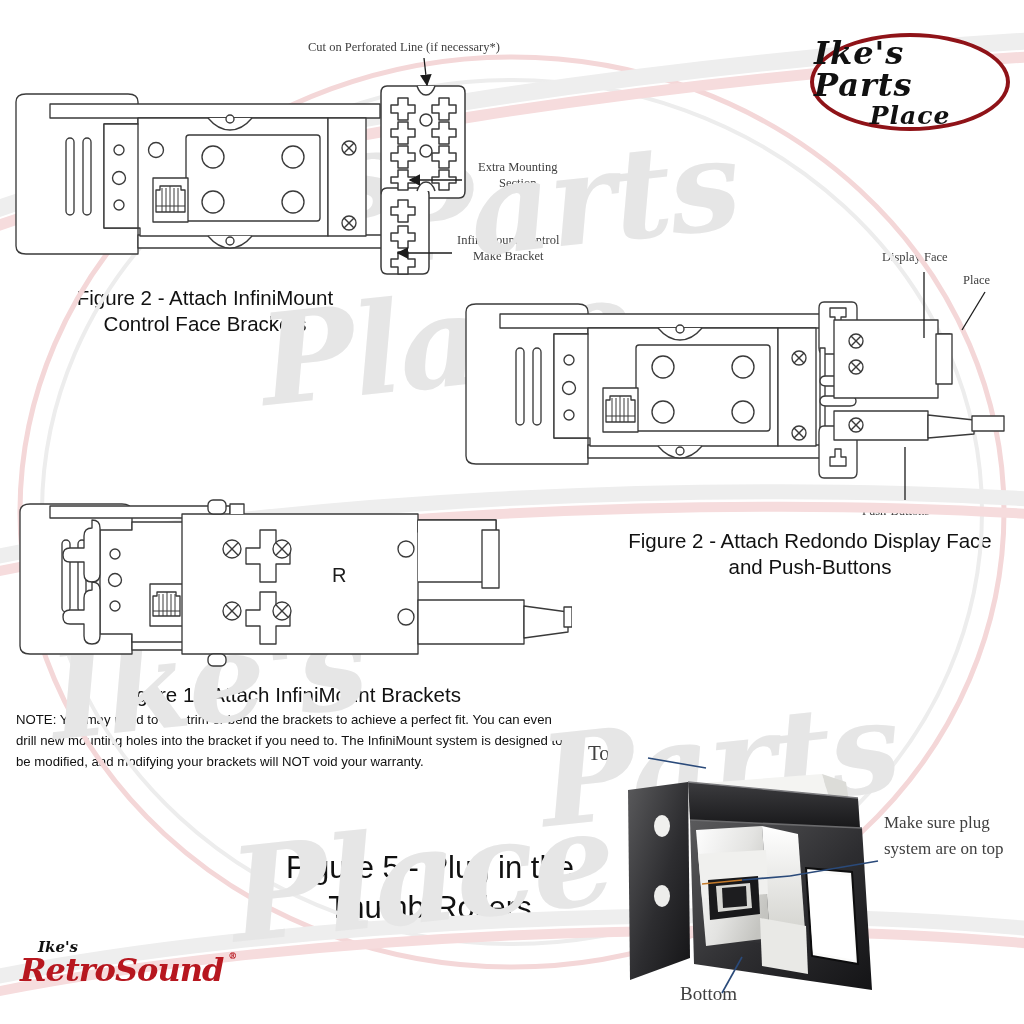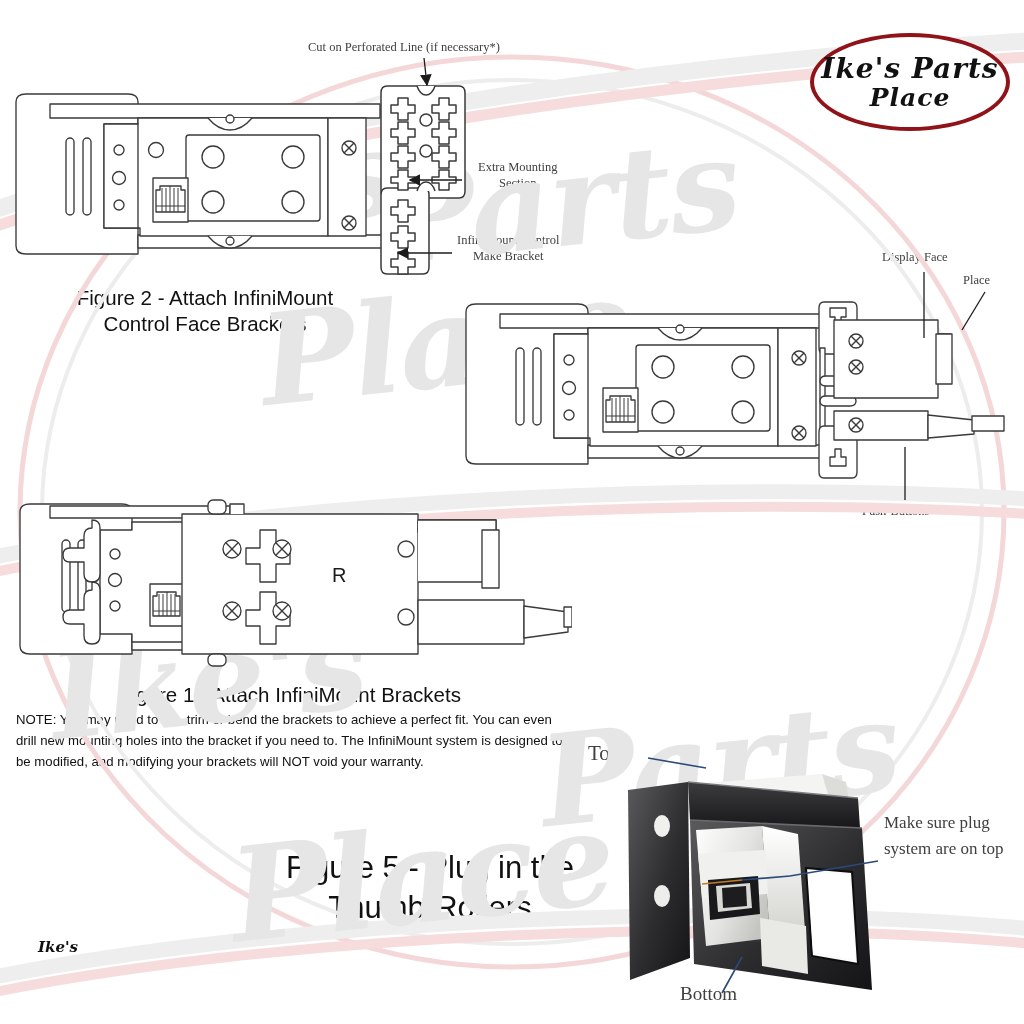--- a/index.html
+++ b/index.html
@@ -70,21 +70,21 @@
     border:4px solid #8f1318;
     border-radius:50%;
     background:#ffffff;
     box-sizing:border-box;
     display:flex;flex-direction:column;
     align-items:center;justify-content:center;
   }
   .logo-l1{
     font-family:"DejaVu Serif", serif;
     font-style:italic;font-weight:700;
-    font-size:28px;color:#111;letter-spacing:1px;line-height:1;
+    font-size:32px;color:#111;letter-spacing:1px;line-height:1;
     margin-bottom:2px;
   }
   .logo-l2{
     font-family:"DejaVu Serif", serif;
     font-style:italic;font-weight:700;
     font-size:25px;color:#111;letter-spacing:1px;line-height:1;
   }
 
   
   .rs{position:absolute;z-index:8;}
@@ -317,20 +317,22 @@
           <circle cx="398" cy="137" r="7"></circle>
           <line x1="393" y1="132" x2="403" y2="142"></line>
           <line x1="403" y1="132" x2="393" y2="142"></line>
         </g>
     </g>
   </svg>
 
   <div class="lbl lbl-sm" style="left:882px;top:250px;">Display Face</div>
   <div class="lbl lbl-sm" style="left:963px;top:273px;">Place</div>
   <div class="lbl lbl-sm" style="left:862px;top:504px;">Push-Buttons</div>
+  <div class="cap" style="left:600px;top:528px;width:420px;">Figure 2 - Attach Redondo Display Face
+and Push-Buttons</div>
 
   <svg class="dg" style="left:12px;top:492px;" width="560" height="178" viewBox="0 0 560 178">
     <g fill="#ffffff" stroke="#3a3a3a" stroke-width="1.35" stroke-linejoin="round">
       <path d="M8 20 L8 154 Q8 162 18 162 L120 162 L120 20 Q120 12 110 12 L18 12 Q8 12 8 20 Z"></path>
       <rect x="38" y="14" width="180" height="12"></rect>
       <rect x="120" y="146" width="130" height="12"></rect>
       <path d="M88 38 L120 38 L120 30 L180 30 L180 150 L120 150 L120 142 L88 142 Z"></path>
       <rect x="50" y="48" width="8" height="72" rx="4"></rect>
       <rect x="66" y="48" width="8" height="72" rx="4"></rect>
       <circle cx="103" cy="62" r="5"></circle>
@@ -472,15 +474,18 @@
   <div class="cap-big" style="left:210px;top:848px;width:440px;">Figure 5 - Plug in the
 Thumb-Rollers</div>
 
   <div class="logo-oval" style="left:810px;top:33px;">
     <div class="logo-l1">Ike's Parts</div>
     <div class="logo-l2">Place</div>
   </div>
 
   <div class="rs" style="left:20px;top:938px;">
     <div class="rs-ikes">Ike's</div>
+    <div class="rs-main">
+      <span>RetroSound</span><span class="rs-reg">®</span>
+    </div>
   </div>
 
 </div>
 
 </body></html>

